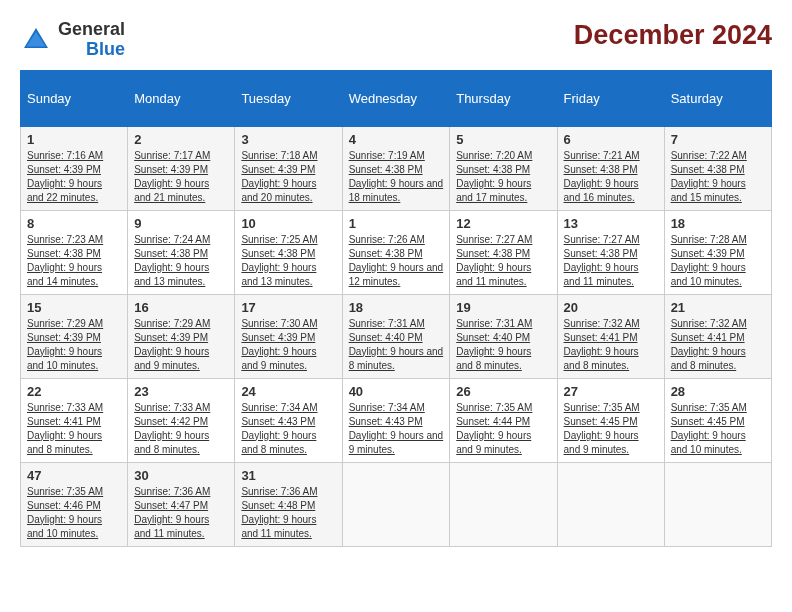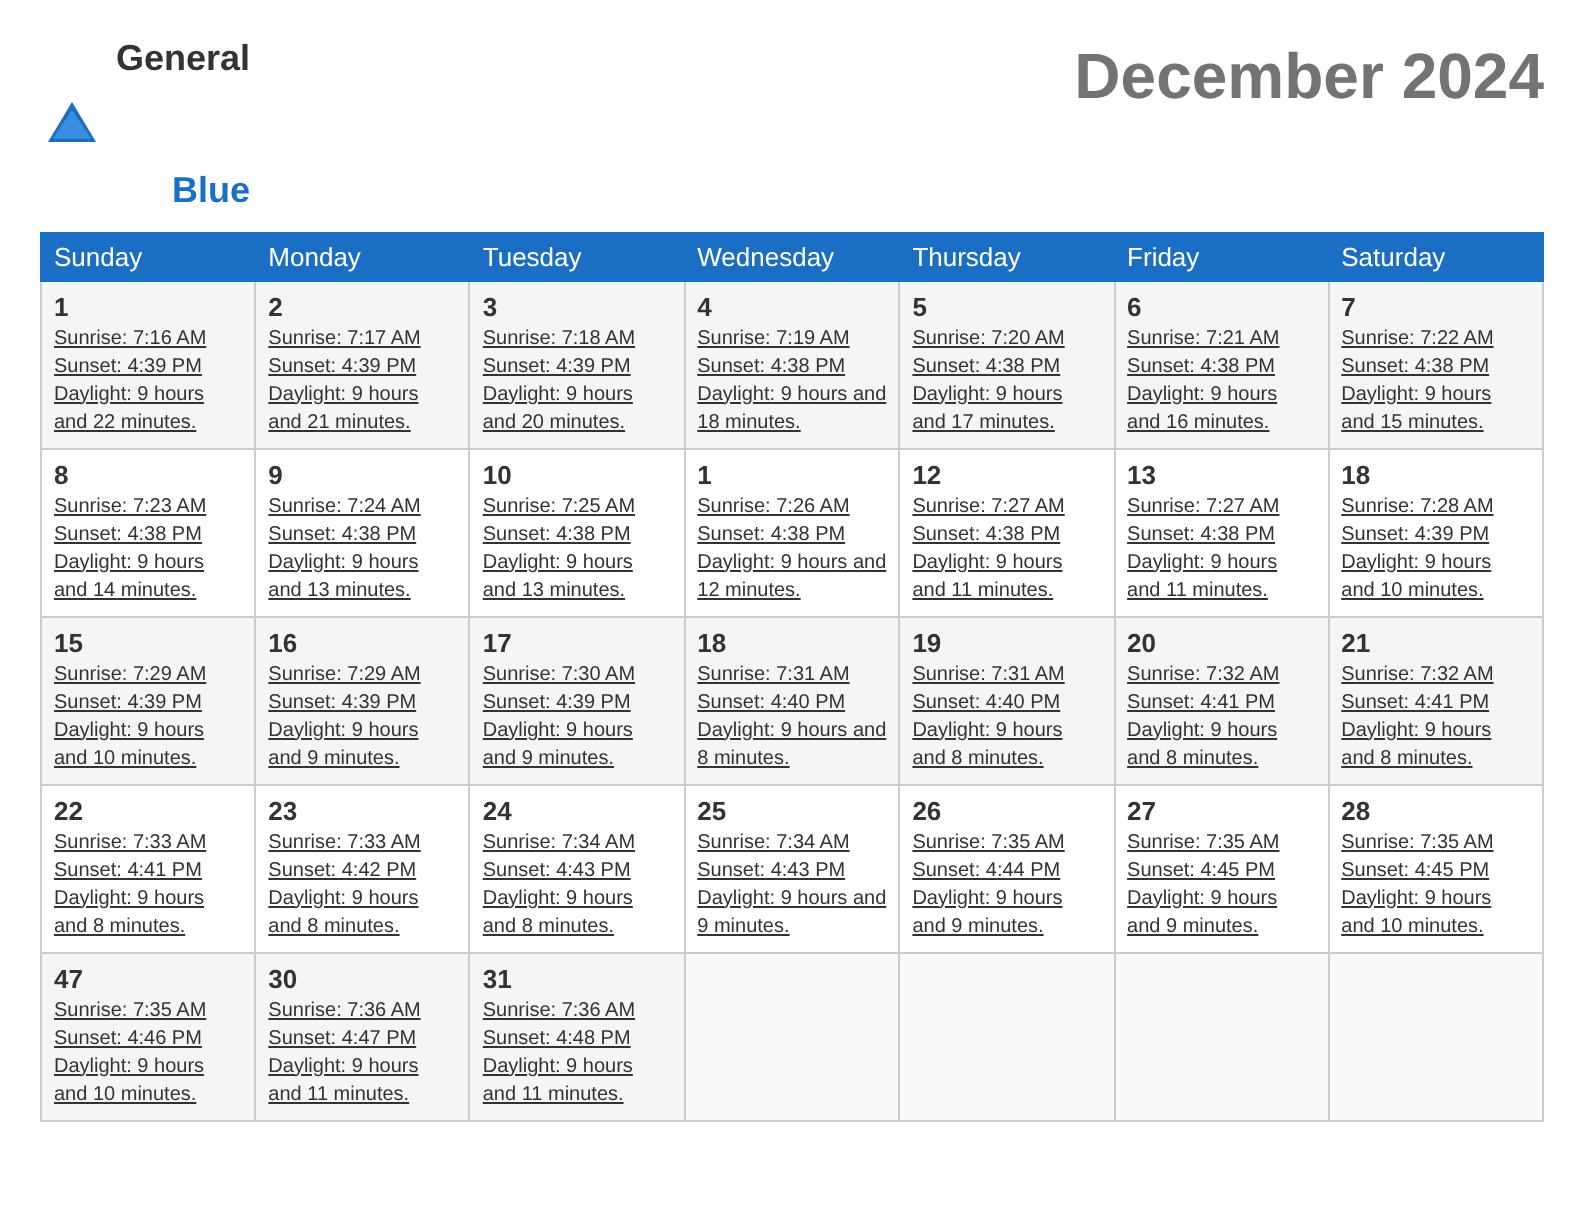--- a/index.html
+++ b/index.html
@@ -18,58 +18,57 @@
     }
     .logo {
       display: flex;
       align-items: center;
       gap: 6px;
     }
     .logo-text {
       display: flex;
       flex-direction: column;
       line-height: 1.1;
-      gap: 46px;
     }
     .logo-general {
       font-size: 18px;
       font-weight: bold;
       color: #333;
     }
     .logo-blue {
       font-size: 18px;
       font-weight: bold;
       color: #1a6fc4;
       text-align: right;
     }
     .logo-icon {
       width: 32px;
       height: 32px;
     }
     .title-block {
       text-align: right;
     }
     .month-title {
-      font-size: 32px;
-      font-weight: bold;
-      color: #737373;
+      font-size: 27px;
+      font-weight: bold;
+      color: #7f1d1d;
     }
     .location {
       font-size: 14px;
       color: #555;
     }
     .calendar {
       width: 100%;
       border-collapse: collapse;
       font-size: 11px;
     }
     .calendar th {
       background: #1a6fc4;
       color: #fff;
-      padding: 4px 6px;
+      padding: 20px 6px;
       text-align: left;
       font-size: 13px;
       font-weight: normal;
       border: 1px solid #1a6fc4;
     }
     .calendar td {
       border: 1px solid #ccc;
       padding: 5px 6px;
       vertical-align: top;
       width: 108px;
@@ -231,21 +230,21 @@
         </td>
         <td>
           <span class="day-num">23</span>
           <div class="day-info">Sunrise: 7:33 AM<br>Sunset: 4:42 PM<br>Daylight: 9 hours and 8 minutes.</div>
         </td>
         <td>
           <span class="day-num">24</span>
           <div class="day-info">Sunrise: 7:34 AM<br>Sunset: 4:43 PM<br>Daylight: 9 hours and 8 minutes.</div>
         </td>
         <td>
-          <span class="day-num">25</span>
+          <span class="day-num">40</span>
           <div class="day-info">Sunrise: 7:34 AM<br>Sunset: 4:43 PM<br>Daylight: 9 hours and 9 minutes.</div>
         </td>
         <td>
           <span class="day-num">26</span>
           <div class="day-info">Sunrise: 7:35 AM<br>Sunset: 4:44 PM<br>Daylight: 9 hours and 9 minutes.</div>
         </td>
         <td>
           <span class="day-num">27</span>
           <div class="day-info">Sunrise: 7:35 AM<br>Sunset: 4:45 PM<br>Daylight: 9 hours and 9 minutes.</div>
         </td>

